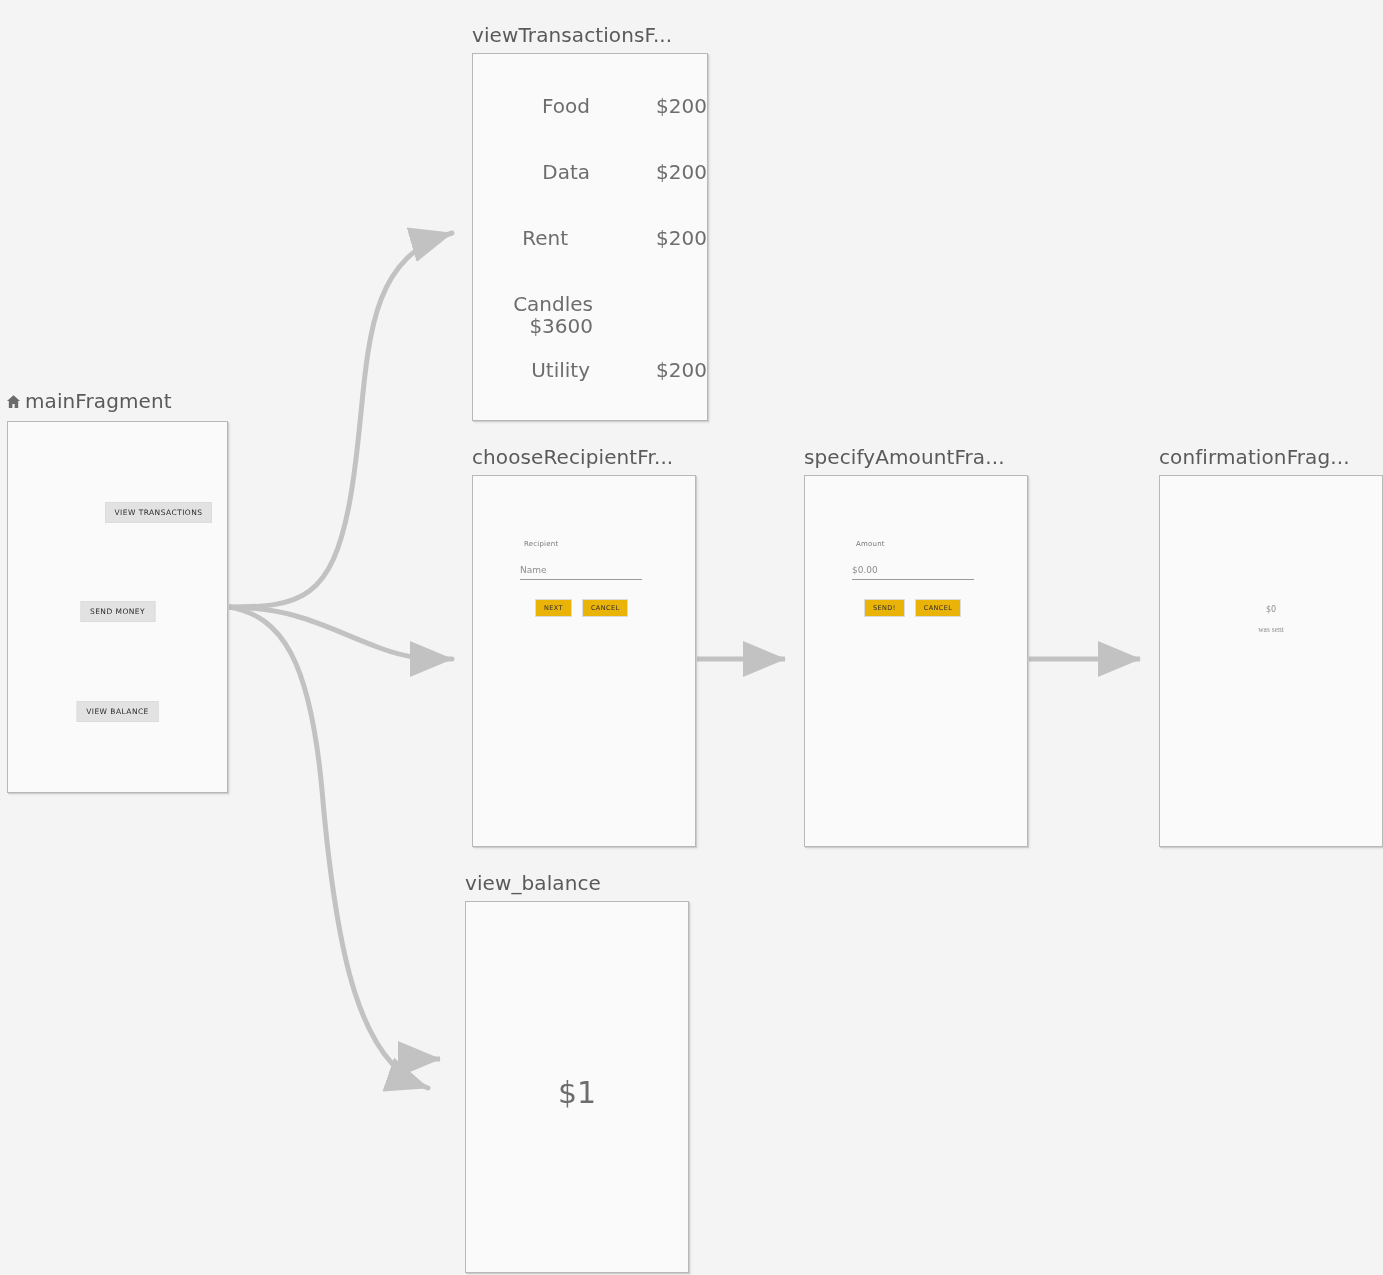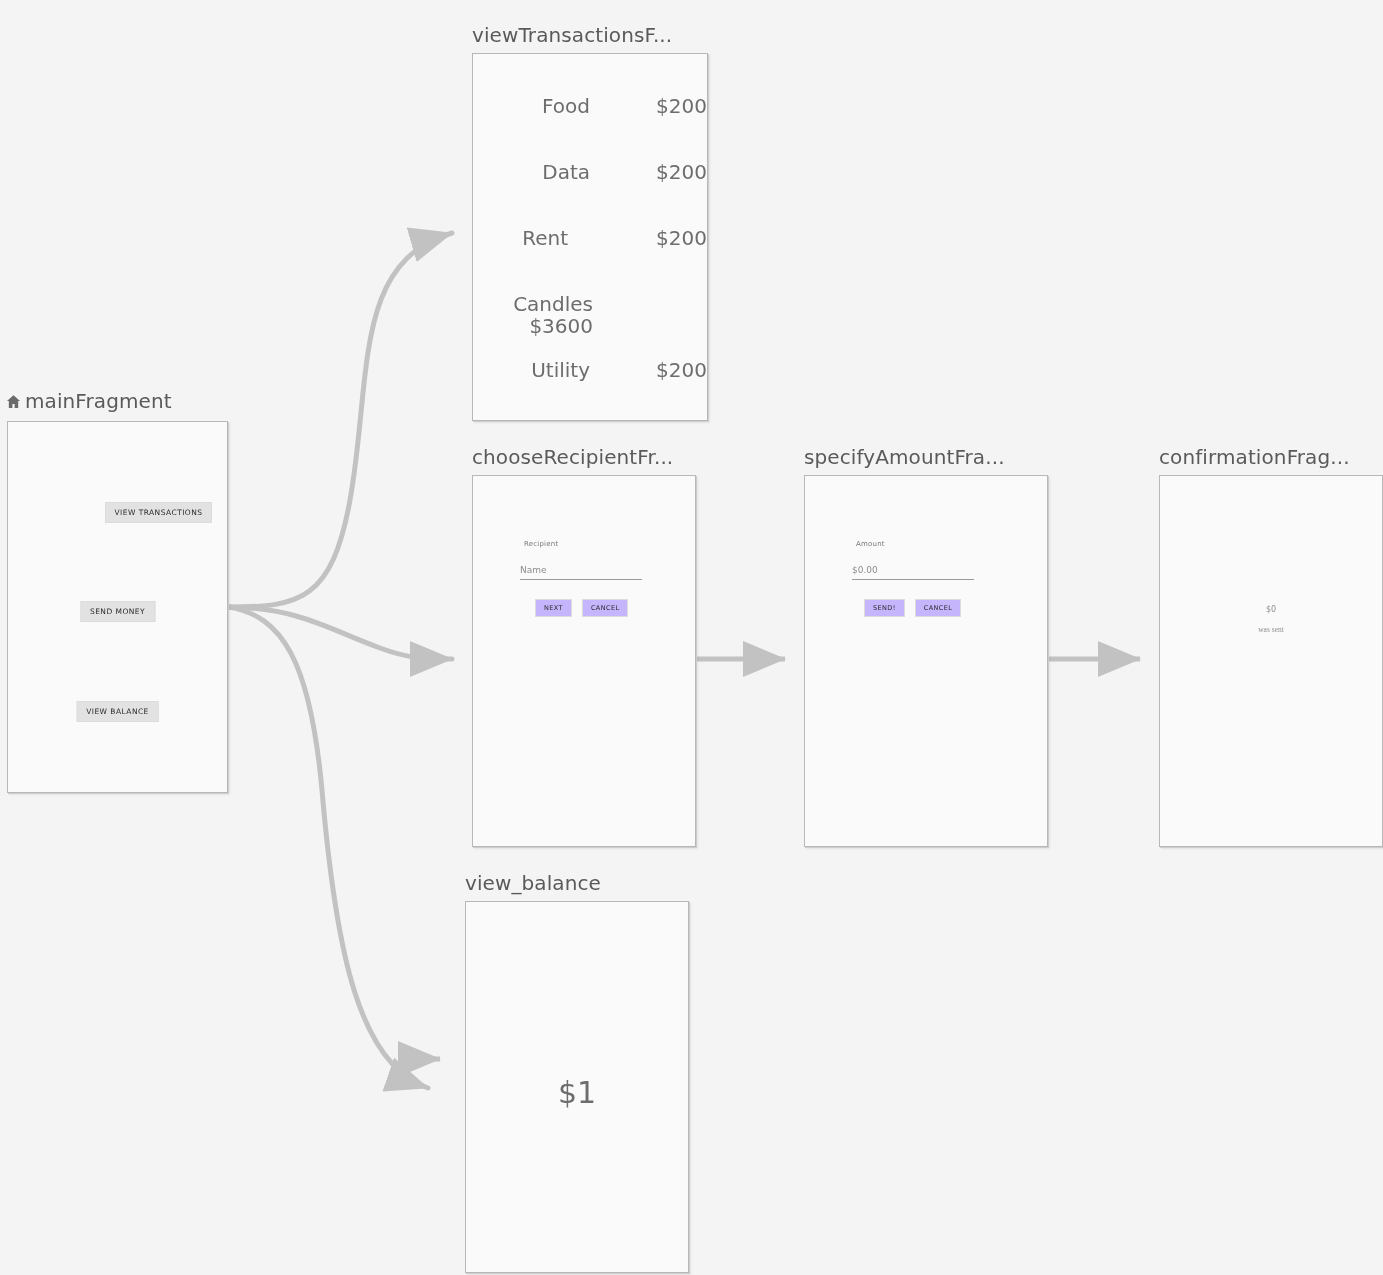--- a/index.html
+++ b/index.html
@@ -103,21 +103,21 @@
     position: absolute;
     font-size: 9px;
     color: #8d8d8d;
     line-height: 1;
     white-space: nowrap;
     border-bottom: 1px solid #9a9a9a;
     padding-bottom: 4px;
   }
   .form-row { position: absolute; display: flex; gap: 10px; }
   .form-btn {
-    background: #c4b5fd;
+    background: #eab308;
     color: #2b2b2b;
     font-size: 6.5px;
     letter-spacing: .4px;
     line-height: 1;
     padding: 5px 8px 4px 8px;
     white-space: nowrap;
     border: 1px solid #dcdcdc;
     box-sizing: border-box;
   }
 
@@ -212,21 +212,21 @@
     <div class="frame">
       <div class="form-label" style="left:51px; top:65px;">Recipient</div>
       <div class="form-input" style="left:47px; top:90px; width:122px;">Name</div>
       <div class="form-row" style="left:62px; top:123px;">
         <div class="form-btn">NEXT</div>
         <div class="form-btn">CANCEL</div>
       </div>
     </div>
   </div>
 
-  <div class="dest" style="left:804px; top:475px; width:244px; height:372px;">
+  <div class="dest" style="left:804px; top:475px; width:224px; height:372px;">
     <div class="dest-title">specifyAmountFra...</div>
     <div class="frame">
       <div class="form-label" style="left:51px; top:65px;">Amount</div>
       <div class="form-input" style="left:47px; top:90px; width:122px;">$0.00</div>
       <div class="form-row" style="left:59px; top:123px;">
         <div class="form-btn">SEND!</div>
         <div class="form-btn">CANCEL</div>
       </div>
     </div>
   </div>

